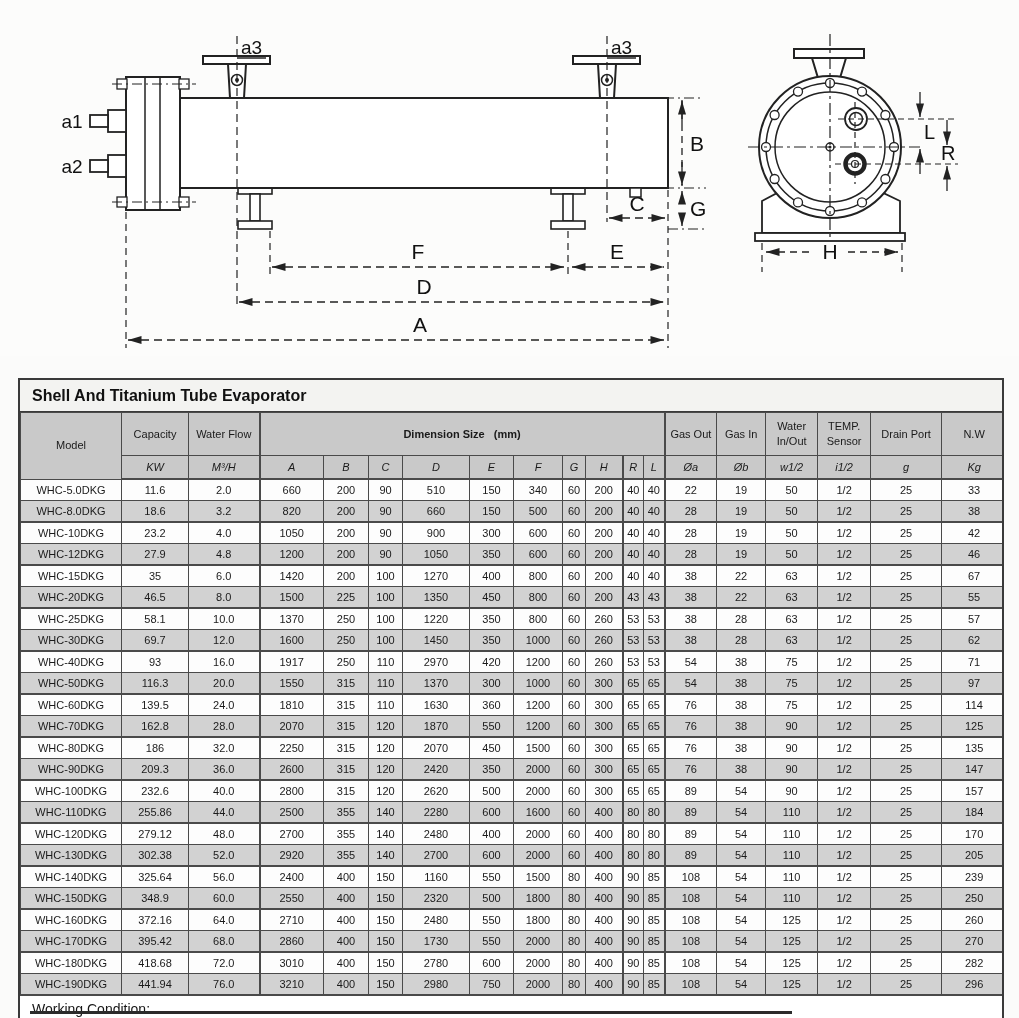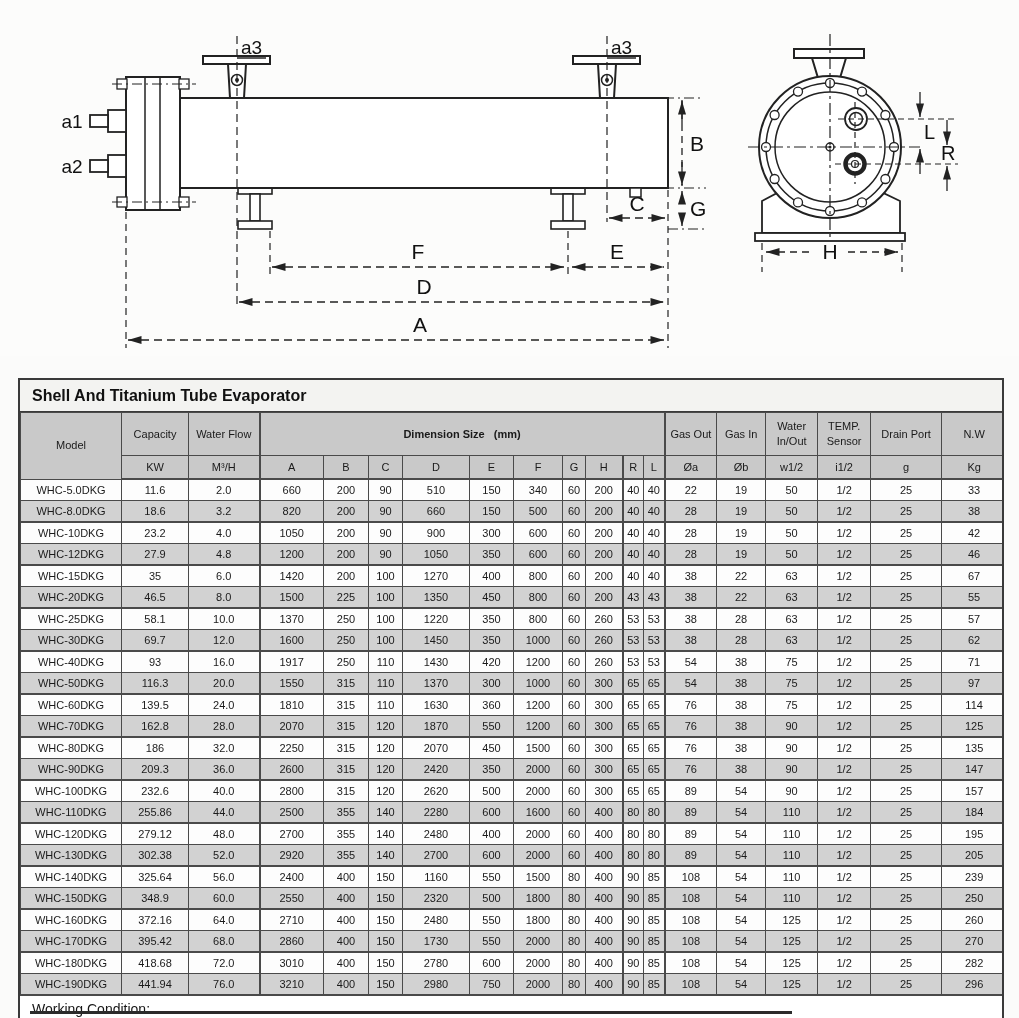--- a/index.html
+++ b/index.html
@@ -9,21 +9,21 @@
   .diagram svg{display:block;}
 
   .spec{position:absolute;left:18px;top:378px;width:986px;height:660px;
         border:2px solid #3a3a3a;background:#fff;box-sizing:border-box;overflow:hidden;}
   .spec-title{height:31px;line-height:31px;padding-left:12px;font-size:16px;font-weight:600;
         color:#111;background:#f3f3f1;border-bottom:1px solid #3a3a3a;}
   table{border-collapse:collapse;width:100%;table-layout:fixed;font-size:11px;color:#1a1a1a;text-align:center;}
   th,td{border:1px solid #4a4a4a;padding:0 1px;overflow:hidden;font-weight:normal;}
   thead th{background:#c9c9c9;line-height:1.35;}
   tr.hrow1 th{height:42px;}
-  tr.hrow2 th{height:22px;border-bottom-width:2px;}
+  tr.hrow2 th{height:22px;border-bottom-width:2px;font-style:italic;}
   .dimsize{white-space:pre;font-weight:bold;}
   tbody td{height:20px;background:#fdfdfd;}
   tr.shade td{background:#d2d2d2;}
   tr.thickBottom td{border-bottom-width:2px;}
   .bl2{border-left-width:2px !important;}
   .notes{background:#fff;}
   .note-line{height:26px;line-height:26px;padding-left:12px;font-size:14px;color:#161616;}
   .cropline{position:absolute;left:30px;top:1011px;width:762px;height:3px;background:#2b2b2b;}
 </style>
 </head>
@@ -438,21 +438,21 @@
             <td>25</td>
             <td>62</td>
           </tr>
           <tr>
             <td>WHC-40DKG</td>
             <td>93</td>
             <td>16.0</td>
             <td class="bl2">1917</td>
             <td>250</td>
             <td>110</td>
-            <td>1430</td>
+            <td>2970</td>
             <td>420</td>
             <td>1200</td>
             <td>60</td>
             <td>260</td>
             <td class="bl2">53</td>
             <td>53</td>
             <td class="bl2">54</td>
             <td>38</td>
             <td>75</td>
             <td>1/2</td>
@@ -618,21 +618,21 @@
             <td>2000</td>
             <td>60</td>
             <td>400</td>
             <td class="bl2">80</td>
             <td>80</td>
             <td class="bl2">89</td>
             <td>54</td>
             <td>110</td>
             <td>1/2</td>
             <td>25</td>
-            <td>195</td>
+            <td>170</td>
           </tr>
           <tr class="shade thickBottom">
             <td>WHC-130DKG</td>
             <td>302.38</td>
             <td>52.0</td>
             <td class="bl2">2920</td>
             <td>355</td>
             <td>140</td>
             <td>2700</td>
             <td>600</td>

